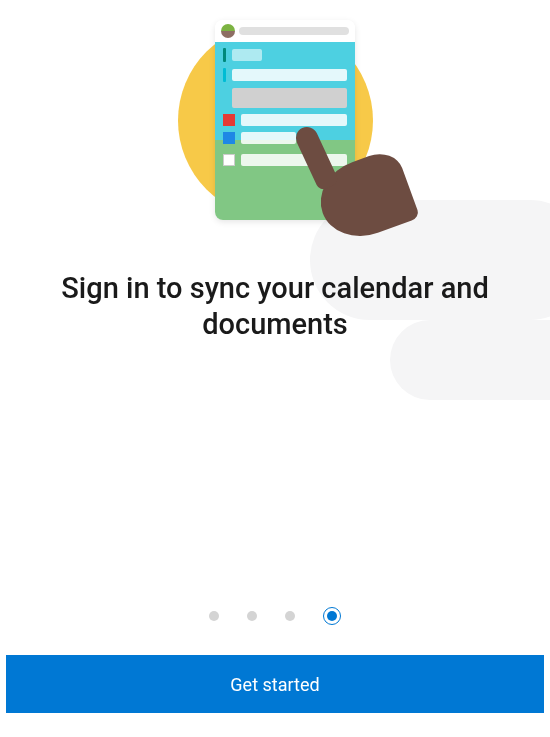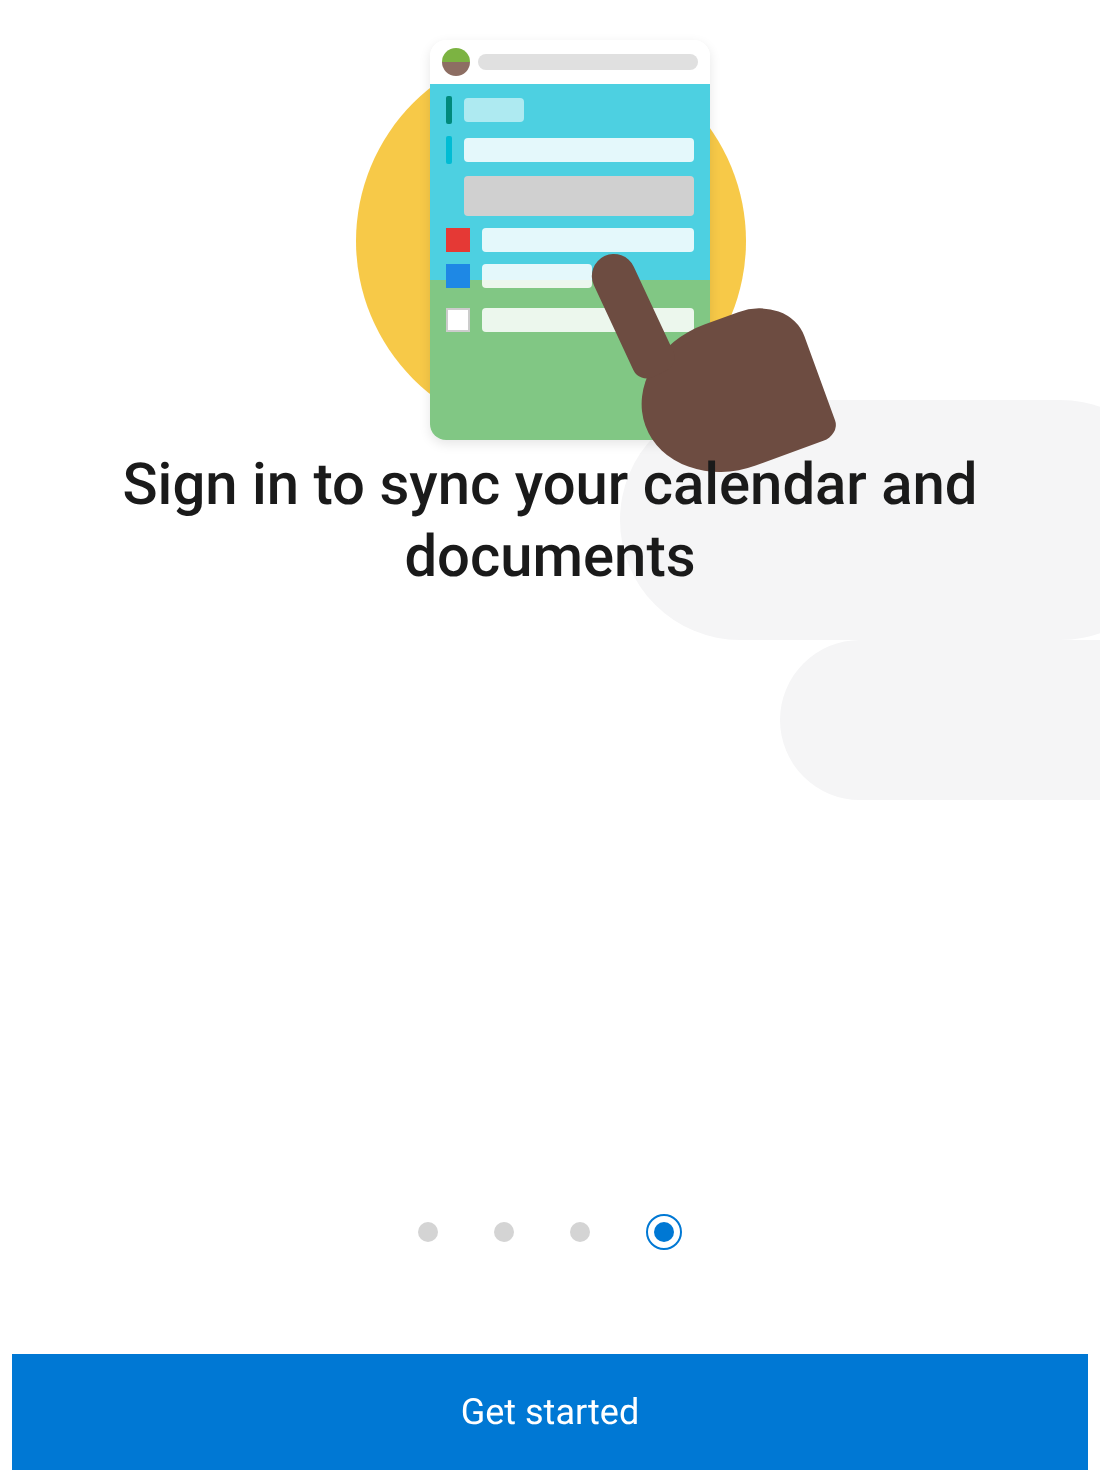--- a/index.html
+++ b/index.html
@@ -142,20 +142,21 @@
       height: 65px;
       background: #6d4c41;
       border-radius: 12px 12px 8px 8px;
       transform: rotate(-25deg);
     }
     .heading {
       text-align: center;
       font-size: 29px;
       font-weight: 500;
       color: #1a1a1a;
+      margin-top: 45px;
       padding: 0 30px;
       line-height: 1.25;
       position: relative;
       z-index: 1;
     }
     .pager {
       position: absolute;
       bottom: 112px;
       left: 0;
       right: 0;
@@ -181,21 +182,21 @@
       margin-top: -4px;
     }
     .dot-active {
       width: 10px;
       height: 10px;
       border-radius: 50%;
       background: #0078d4;
     }
     .primary-btn {
       position: absolute;
-      bottom: 2px;
+      bottom: 24px;
       left: 6px;
       right: 6px;
       height: 58px;
       background: #0078d4;
       color: #ffffff;
       border: none;
       font-size: 18px;
       font-weight: 400;
       cursor: pointer;
       z-index: 1;

